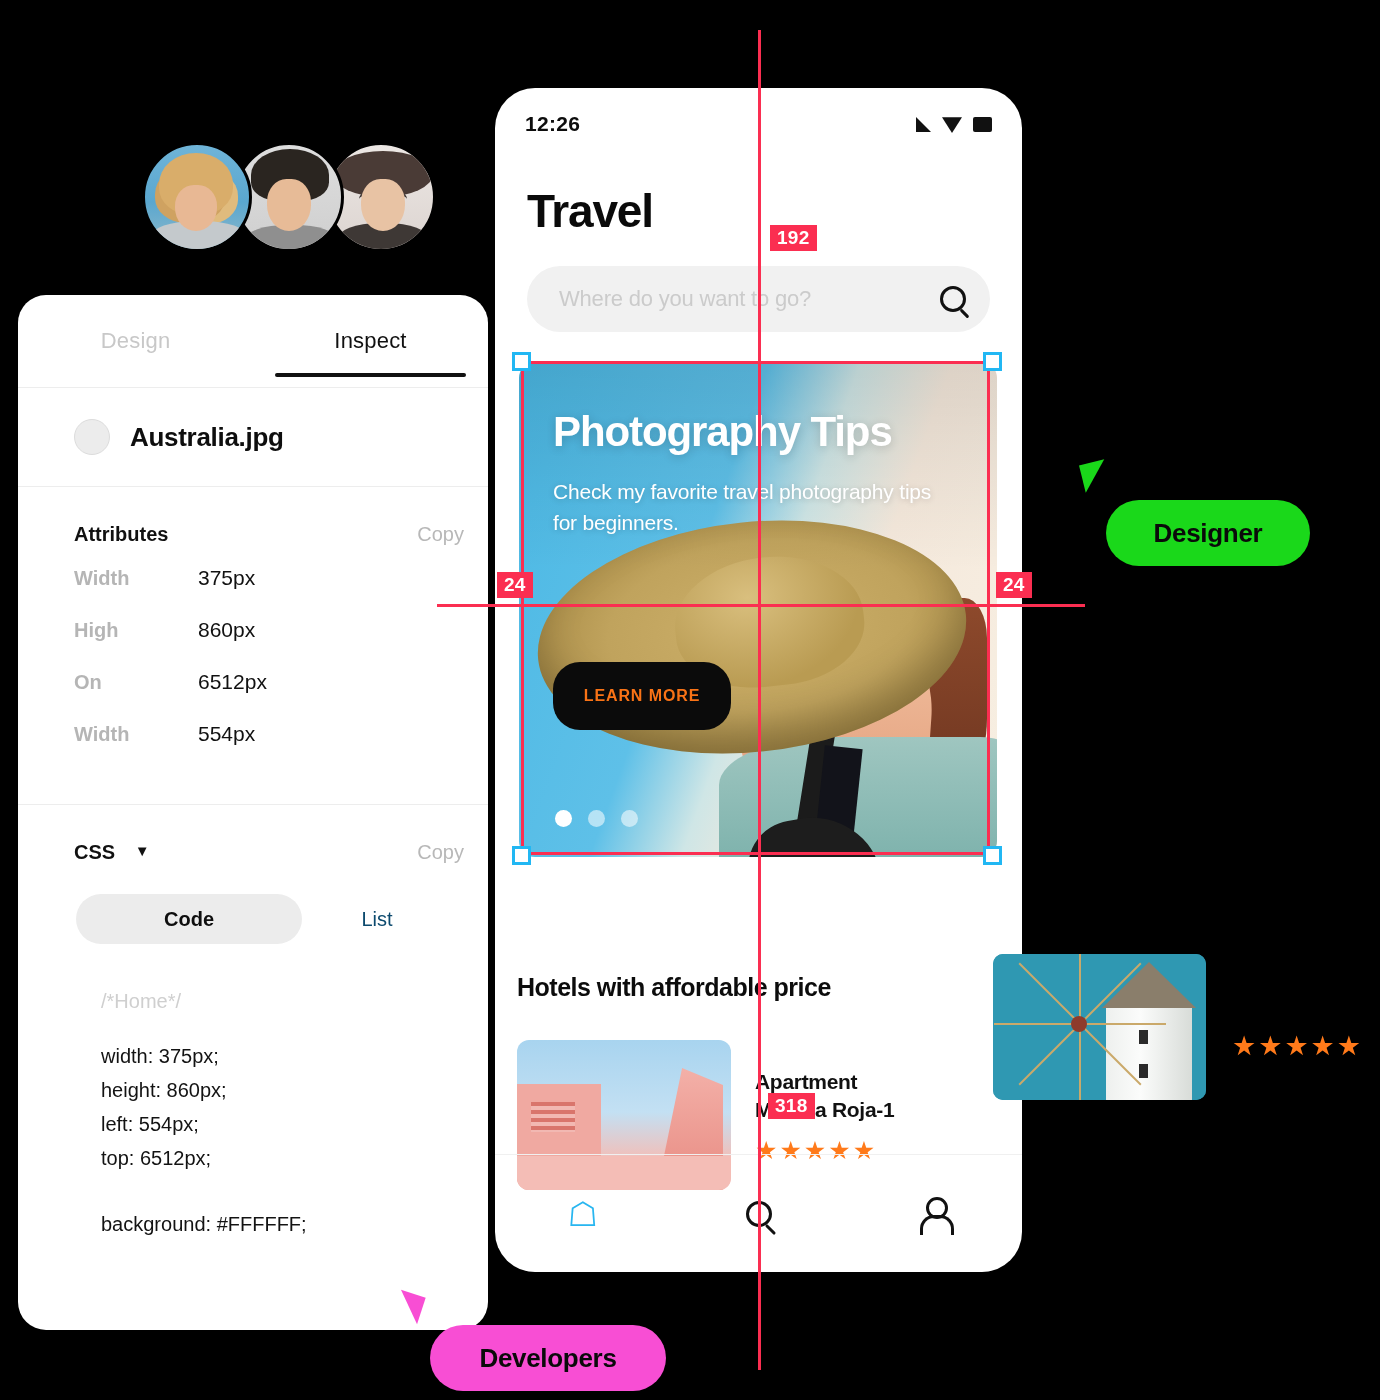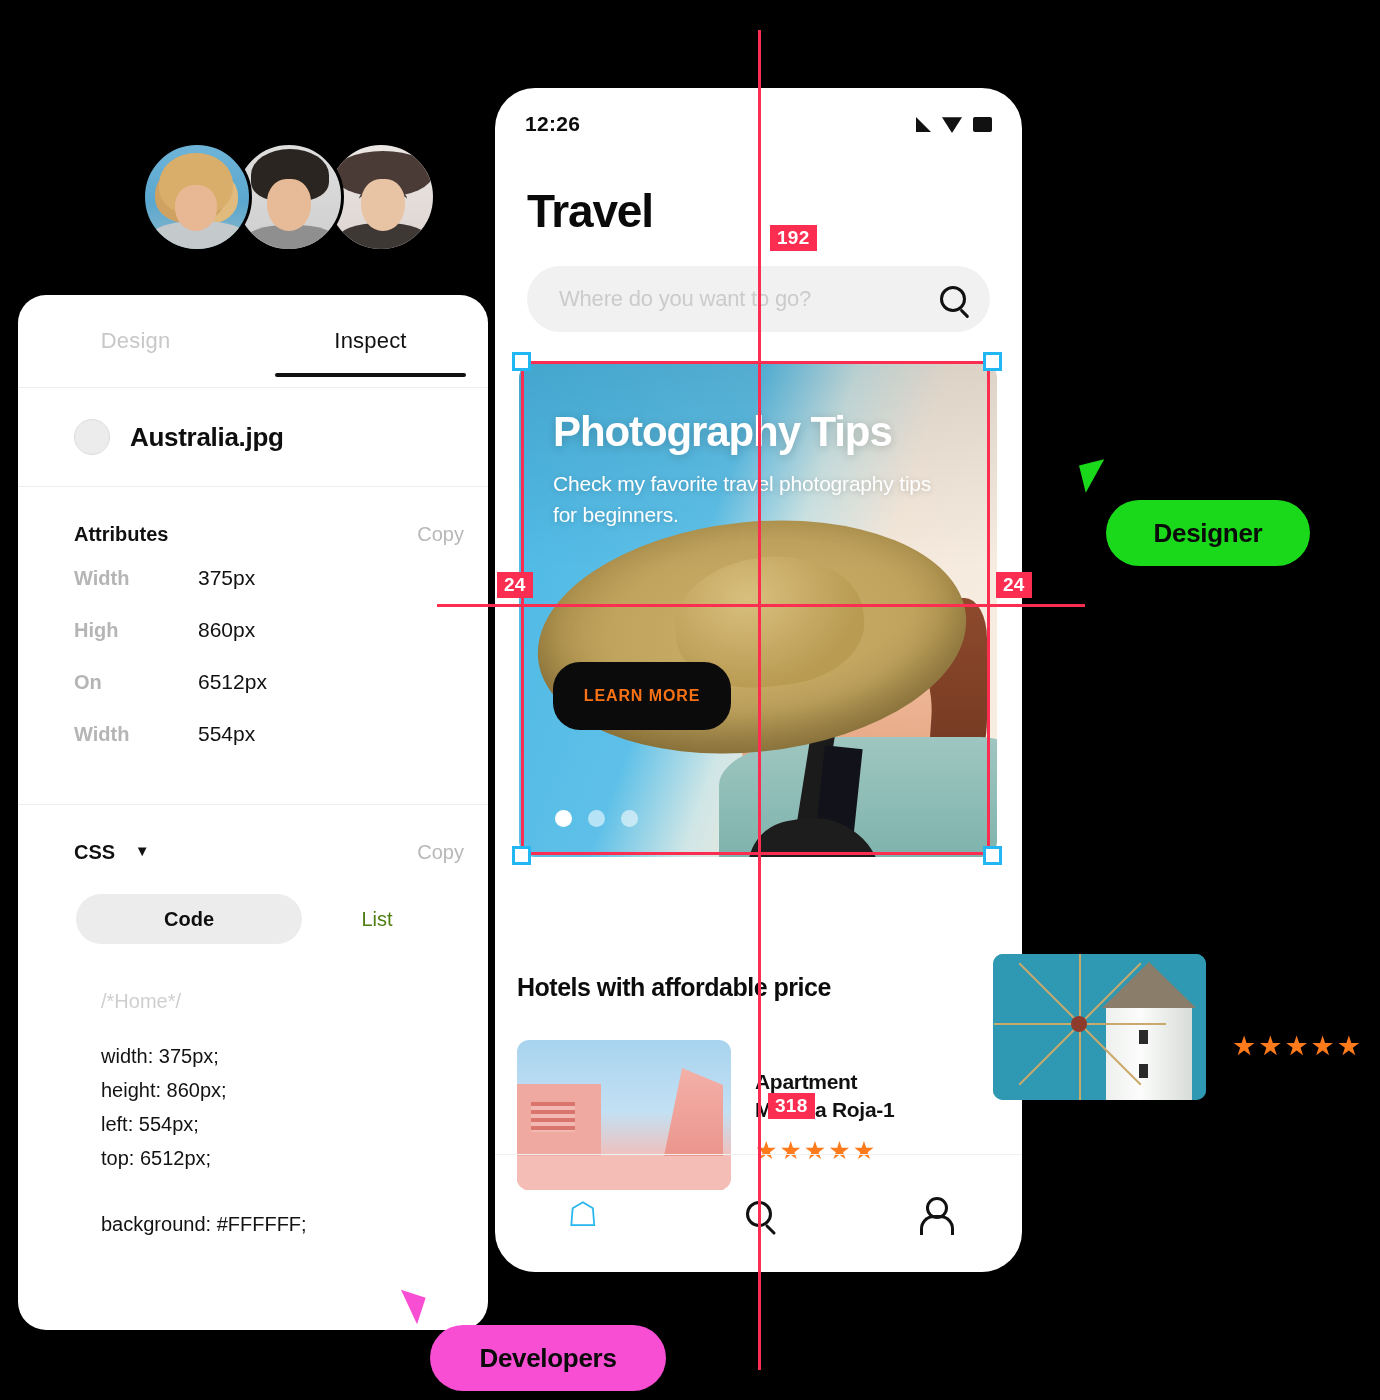--- a/index.html
+++ b/index.html
@@ -79,21 +79,21 @@
   .attr-k { width: 124px; font-size: 20px; color: #b5b5b5; font-weight: 700; }
   .attr-v { font-size: 21px; color: #111; }
   .seg {
     display: flex; align-items: center; margin: 10px 0 0 58px; width: 380px;
   }
   .seg-btn {
     height: 50px; border-radius: 25px; display: flex; align-items: center;
     justify-content: center; font-size: 20px; font-weight: 700;
   }
   .seg-btn.on { width: 226px; background: #ececec; color: #0e0e0e; }
-  .seg-btn.off { width: 150px; color: #4d7c0f; font-weight: 400; }
+  .seg-btn.off { width: 150px; color: #0c4a6e; font-weight: 400; }
   .code { padding: 46px 0 0 83px; }
   .code-comment { font-size: 20px; color: #cfcfcf; margin-bottom: 26px; }
   .code-line { font-size: 20px; color: #131313; line-height: 34px; }
   .code-gap { height: 32px; }
 
   
   .phone {
     position: absolute; left: 495px; top: 88px; width: 527px; height: 1184px;
     background: #fff; border-radius: 40px; overflow: hidden;
   }
@@ -139,21 +139,21 @@
   .hero-strap { position: absolute; left: 290px; top: 300px; width: 24px; height: 170px;
     background: #1b1b1b; transform: rotate(9deg); border-radius: 6px; }
   .hero-ribbon { position:absolute; left:232px; top:455px; width:130px; height:125px;
     background:#1d1d1d; border-radius: 40% 60% 50% 50%; transform: rotate(-10deg); }
   .hero-body { position:absolute; left:200px; bottom:0; width:290px; height:120px;
     background: linear-gradient(180deg,#9fc6c0,#7fb3ad); border-radius: 40% 10% 0 0; }
   .hero-strap2 { position:absolute; left:300px; bottom:0; width:38px; height:110px; background:#12131a; transform: rotate(6deg); }
   .hero-ov { position: absolute; inset: 0; background: linear-gradient(180deg, rgba(0,0,0,.10) 0%, rgba(0,0,0,0) 42%); }
   .hero-text { position: absolute; left: 34px; top: 46px; width: 400px; }
   .hero-title { font-size: 42px; font-weight: 700; color: #fff; letter-spacing: -1.1px; text-shadow: 0 2px 10px rgba(0,0,0,.18); }
-  .hero-sub { margin-top: 12px; font-size: 21px; line-height: 31px; color: #fff; letter-spacing: -.2px; text-shadow: 0 1px 6px rgba(0,0,0,.2); }
+  .hero-sub { margin-top: 20px; font-size: 21px; line-height: 31px; color: #fff; letter-spacing: -.2px; text-shadow: 0 1px 6px rgba(0,0,0,.2); }
   .learn {
     position: absolute; left: 34px; top: 300px; width: 178px; height: 68px;
     background: #0b0b0b; border-radius: 27px; color: #f97316;
     display: flex; align-items: center; justify-content: center;
     font-size: 16px; font-weight: 700; letter-spacing: .9px;
   }
   .dots { position: absolute; left: 36px; bottom: 30px; display: flex; gap: 16px; }
   .dot { width: 17px; height: 17px; border-radius: 50%; background: rgba(255,255,255,.55); }
   .dot.on { background: #fff; }
 

